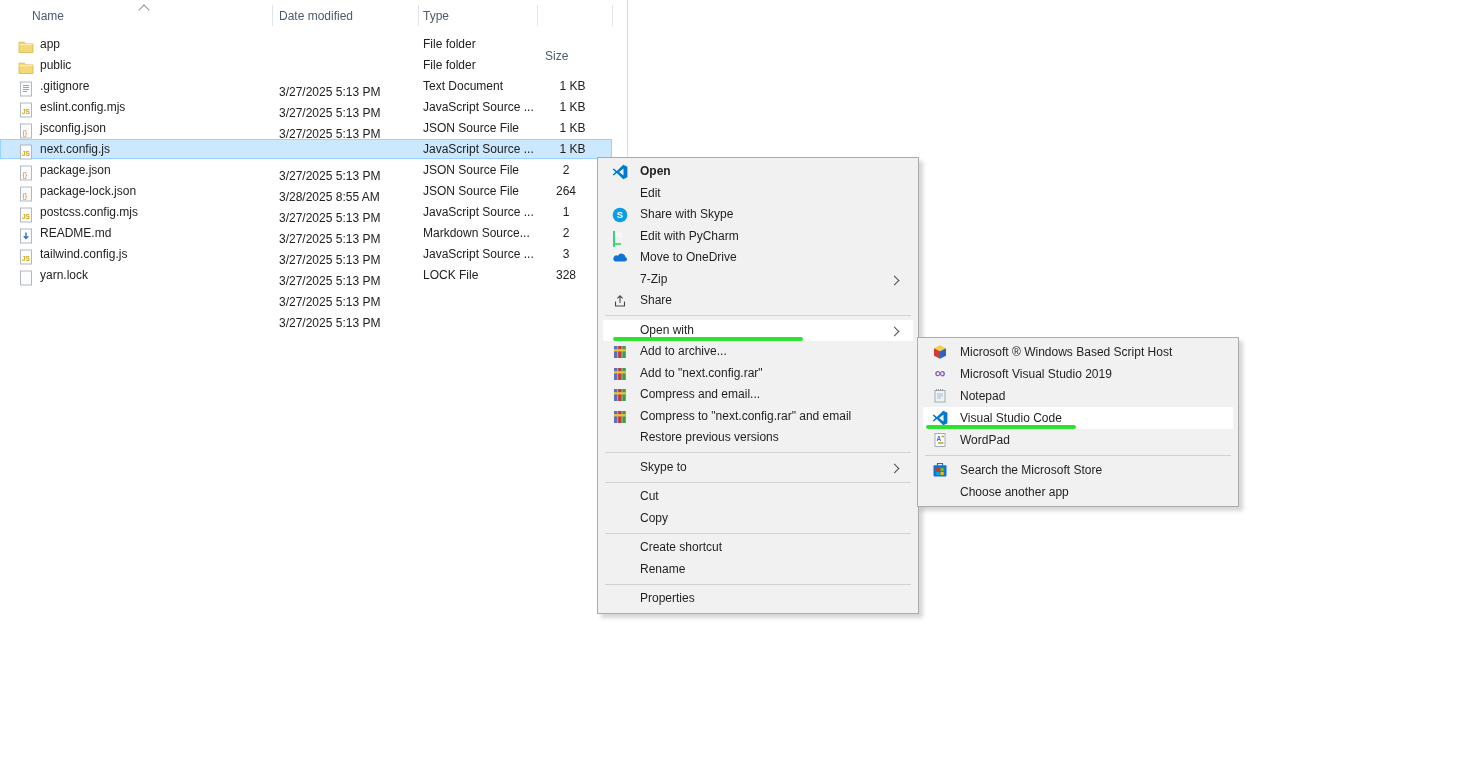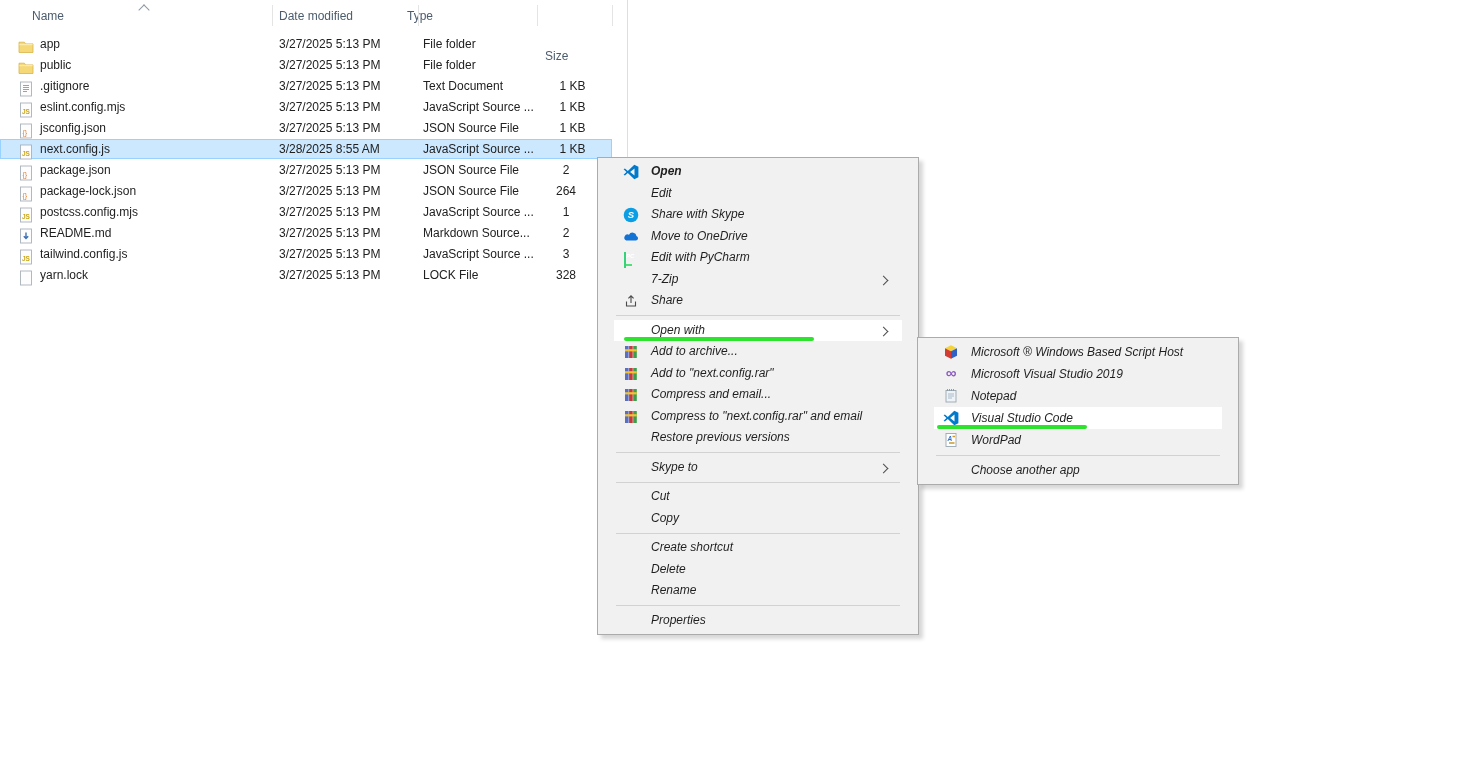--- a/index.html
+++ b/index.html
@@ -20,31 +20,31 @@
     transform:rotate(-45deg);}
   #rows{position:absolute;left:0;top:34px;width:630px;}
   .frow{position:absolute;left:0;width:630px;height:21px;line-height:21px;white-space:nowrap;}
   .frow.selected .rowbg{
     position:absolute;left:0;top:0;width:612px;height:20px;
     background:var(--sel-bg);border:1px solid var(--sel-border);box-sizing:border-box;
   }
   .fcell{position:absolute;top:0;height:21px;line-height:21px;}
   .c-icon{left:18px;top:2px;width:16px;height:16px;}
   .c-name{left:40px;}
-  .c-date{left:279px;color:#212121;}
+  .c-date{left:279px;color:#212121;margin-top:48px;}
   .c-type{left:423px;color:#212121;}
   .c-size{left:537px;width:71px;text-align:center;color:#212121;}
   .c-size.cut{width:58px;}
   .ficon,.ficon svg{display:inline-block;width:16px;height:16px;vertical-align:middle;}
   .pane-edge{position:absolute;left:627px;top:0;width:1px;height:292px;background:#dcdfe2;}
   
   .menu{
     position:absolute;width:322px;box-sizing:border-box;
     background:var(--menu-bg);border:1px solid #ababab;
-    padding:3px 16px;box-shadow:4px 4px 4px rgba(0,0,0,0.16);font-style:italic;
+    padding:3px 5px;box-shadow:4px 4px 4px rgba(0,0,0,0.16);
   }
   #context-menu{left:597px;top:157px;z-index:10;}
   #openwith-submenu{left:917px;top:337px;z-index:20;}
   .mitem{position:relative;height:21.5px;line-height:21.5px;padding-left:37px;
     color:#1f1f1f;white-space:nowrap;cursor:default;}
   #openwith-submenu .mitem{height:22px;line-height:22px;}
   .mitem.hl{background:var(--menu-hover);}
   .mitem.bold{font-weight:bold;}
   .mitem .mi-icon{position:absolute;left:9px;top:3px;width:16px;height:16px;}
   .mitem .mi-icon svg{width:16px;height:16px;display:block;}
@@ -63,21 +63,21 @@
   .vs2022{display:block;width:16px;height:16px;color:#8a5bbf;font-size:15px;line-height:14px;
     font-weight:bold;text-align:center;}
 </style>
 </head>
 <body style="--sel-bg: #cce8ff; --sel-border: #99d1ff; --menu-bg: #f1f1f1; --menu-hover: #ffffff; --annot: #2ee32e;">
 
 <div id="explorer">
   <div id="file-header">
       <span class="hlabel" style="left: 32px;">Name</span>
       <span class="hlabel" style="left: 279px;">Date modified</span>
-      <span class="hlabel" style="left: 407px;">Type</span>
+      <span class="hlabel" style="left: 423px;">Type</span>
       <span class="hlabel" style="left: 545px; margin-top: 40px;">Size</span>
       <span class="hsep" style="left: 272px;"></span>
       <span class="hsep" style="left: 418px;"></span>
       <span class="hsep" style="left: 537px;"></span>
       <span class="hsep" style="left: 612px;"></span>
       <span class="sortcaret" style="left: 140px;"></span>
     </div>
   <div id="rows">
       <div class="frow" style="top: 0px;">
         <span class="fcell c-icon ficon"><svg viewBox="0 0 16 16">
@@ -209,26 +209,26 @@
           <path fill="#007acc" d="M11.3 0.8 4.8 6.9 1.9 4.6 0.6 5.2 3.5 8 0.6 10.8l1.3.6 2.9-2.3 6.5 6.1 4.1-2V2.8zM11.5 4.5v7L7.1 8z"></path>
         </svg>
       </span><span>Open</span></div>
     <div class="mitem"><span>Edit</span></div>
     <div class="mitem"><span class="mi-icon">
         <svg viewBox="0 0 16 16">
           <circle cx="8" cy="8" r="7.3" fill="#0a9ee5"></circle>
           <text x="8" y="11.4" font-size="9.5" font-weight="bold" fill="#fff" text-anchor="middle" font-family="sans-serif">S</text>
         </svg>
       </span><span>Share with Skype</span></div>
+    <div class="mitem"><span class="mi-icon"><span class="pycharm-box"><span>PC</span><i></i></span></span><span>Edit with PyCharm</span></div>
     <div class="mitem"><span class="mi-icon">
         <svg viewBox="0 0 16 16">
           <path fill="#1273d4" d="M3.2 11.6h9.6a2.3 2.3 0 0 0 .6-4.5A3.9 3.9 0 0 0 6 5.8a3.1 3.1 0 0 0-2.8 5.8z"></path>
         </svg>
       </span><span>Move to OneDrive</span></div>
-    <div class="mitem"><span class="mi-icon"><span class="pycharm-box"><span>PC</span><i></i></span></span><span>Edit with PyCharm</span></div>
     <div class="mitem"><span>7-Zip</span><span class="subarrow"></span></div>
     <div class="mitem"><span class="mi-icon">
         <svg viewBox="0 0 16 16" fill="none" stroke="#4a4a4a" stroke-width="1.1">
           <path d="M5.4 5.4 8 2.8l2.6 2.6M8 2.8V10"></path>
           <path d="M3.5 8.5v4.5h9V8.5"></path>
         </svg>
       </span><span>Share</span></div>
     <div class="msep"></div>
     <div class="mitem hl"><span>Open with</span><span class="subarrow"></span><div class="annot a-main"></div></div>
     <div class="mitem"><span class="mi-icon">
@@ -264,21 +264,20 @@
         </svg>
       </span><span>Compress to "next.config.rar" and email</span></div>
     <div class="mitem"><span>Restore previous versions</span></div>
     <div class="msep"></div>
     <div class="mitem"><span>Skype to</span><span class="subarrow"></span></div>
     <div class="msep"></div>
     <div class="mitem"><span>Cut</span></div>
     <div class="mitem"><span>Copy</span></div>
     <div class="msep"></div>
     <div class="mitem"><span>Create shortcut</span></div>
-    <div class="mitem"><span>Delete</span></div>
     <div class="mitem"><span>Rename</span></div>
     <div class="msep"></div>
     <div class="mitem"><span>Properties</span></div>
   </div>
 <div id="openwith-submenu" class="menu">
     <div class="mitem"><span class="mi-icon">
         <svg viewBox="0 0 16 16">
           <path d="M8 1.2 14 4.2 8 7.2 2 4.2z" fill="#f3d23a"></path>
           <path d="M2 4.2v7.6l6 3V7.2z" fill="#d23c32"></path>
           <path d="M14 4.2v7.6l-6 3V7.2z" fill="#2f62c4"></path>
@@ -300,14 +299,24 @@
         </svg>
       </span><span>Visual Studio Code</span><div class="annot a-sub"></div></div>
     <div class="mitem"><span class="mi-icon">
         <svg viewBox="0 0 16 16">
           <rect x="3" y="1.5" width="10" height="13" fill="#fff" stroke="#9aa7b0" stroke-width="0.9"></rect>
           <text x="4.6" y="8.5" font-size="6.5" font-weight="bold" fill="#2f6fd0" font-family="sans-serif">A</text>
           <path d="M9.5 4.5h2.5M6 11h5.5" stroke="#c99b2e" stroke-width="1.4"></path>
         </svg>
       </span><span>WordPad</span></div>
     <div class="msep"></div>
+    <div class="mitem"><span class="mi-icon">
+        <svg viewBox="0 0 16 16">
+          <path d="M5.5 3.5v-2h5v2" fill="none" stroke="#1173d6" stroke-width="1.2"></path>
+          <rect x="1.5" y="3.2" width="13" height="11.3" rx="1" fill="#1173d6"></rect>
+          <rect x="4.3" y="5.8" width="3.2" height="3.2" fill="#d83b01"></rect>
+          <rect x="8.5" y="5.8" width="3.2" height="3.2" fill="#7fba00"></rect>
+          <rect x="4.3" y="9.8" width="3.2" height="3.2" fill="#00a4ef"></rect>
+          <rect x="8.5" y="9.8" width="3.2" height="3.2" fill="#ffb900"></rect>
+        </svg>
+      </span><span>Search the Microsoft Store</span></div>
     <div class="mitem"><span>Choose another app</span></div>
   </div>
 
 </body></html>

